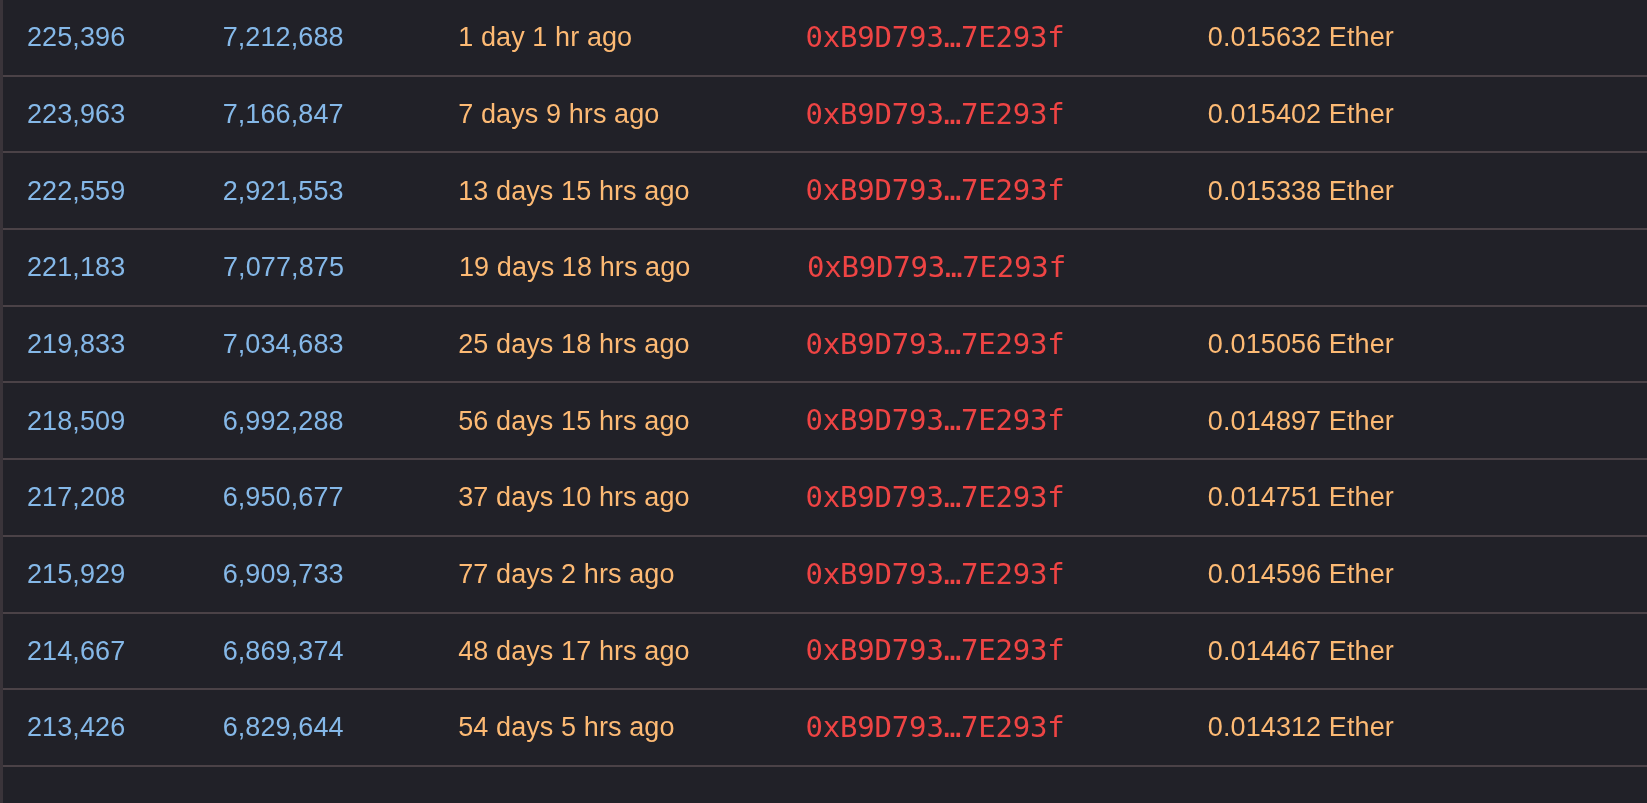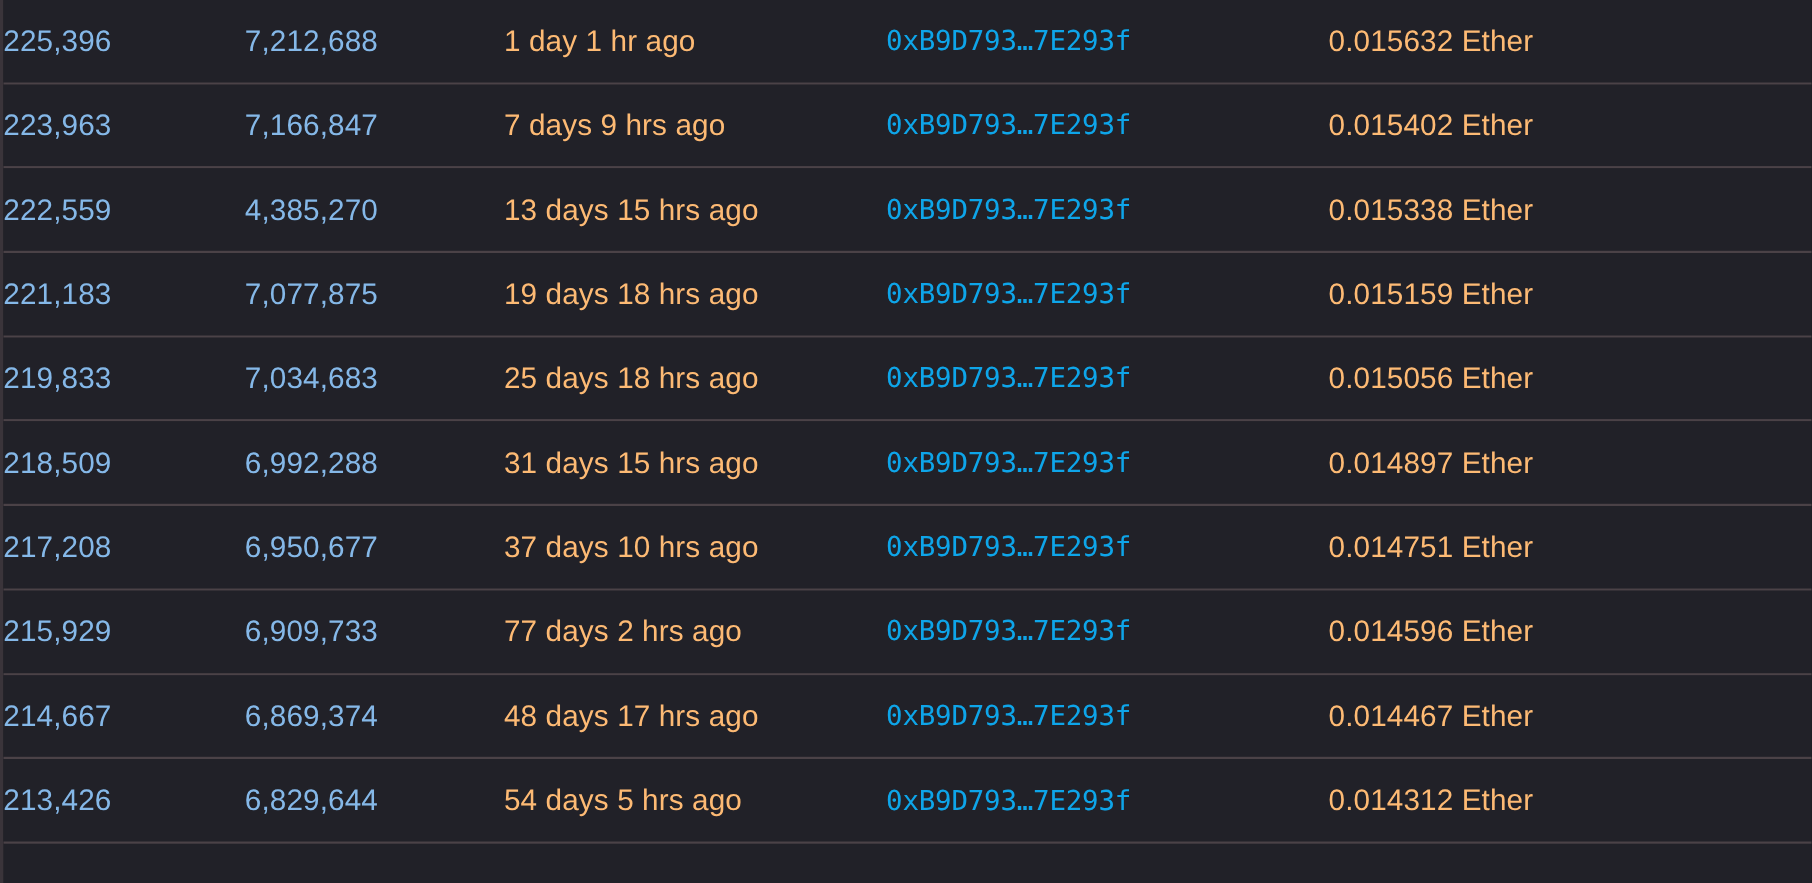--- a/index.html
+++ b/index.html
@@ -39,38 +39,38 @@
 
   .cell {
     box-sizing: border-box;
     white-space: nowrap;
     overflow: hidden;
     font-size: 27px;
     line-height: 1.2;
     letter-spacing: 0.1px;
   }
 
-  .cell-block      { width: 220px; }
+  .cell-block      { width: 220px; padding-left: 24px; }
   .cell-age-block  { width: 236px; padding-left: 0px; }
   .cell-age        { width: 348px; padding-left: 0px; }
   .cell-address    { width: 403px; padding-left: 0px; }
   .cell-reward     { width: 440px; padding-left: 0px; }
 
   .link {
     color: #85b8e8;
   }
 
   .plain {
     color: #fdba74;
   }
 
   .mono {
     font-family: "DejaVu Sans Mono", "Liberation Mono", monospace;
-    font-size: 25px;
-    color: #0ea5e9;
+    font-size: 29px;
+    color: #ef4444;
     letter-spacing: -0.2px;
   }
 </style>
 </head>
 <body>
 
 <div id="blocks-table">
   <div class="table-body" id="table-body">
       <div class="table-row">
         <div class="cell cell-block link">225,396</div>
@@ -81,43 +81,42 @@
       </div>
       <div class="table-row">
         <div class="cell cell-block link">223,963</div>
         <div class="cell cell-age-block link">7,166,847</div>
         <div class="cell cell-age plain">7 days 9 hrs ago</div>
         <div class="cell cell-address mono">0xB9D793…7E293f</div>
         <div class="cell cell-reward plain">0.015402 Ether</div>
       </div>
       <div class="table-row">
         <div class="cell cell-block link">222,559</div>
-        <div class="cell cell-age-block link">4,385,270</div>
+        <div class="cell cell-age-block link">2,921,553</div>
         <div class="cell cell-age plain">13 days 15 hrs ago</div>
         <div class="cell cell-address mono">0xB9D793…7E293f</div>
         <div class="cell cell-reward plain">0.015338 Ether</div>
       </div>
       <div class="table-row">
         <div class="cell cell-block link">221,183</div>
         <div class="cell cell-age-block link">7,077,875</div>
         <div class="cell cell-age plain">19 days 18 hrs ago</div>
         <div class="cell cell-address mono">0xB9D793…7E293f</div>
-        <div class="cell cell-reward plain">0.015159 Ether</div>
       </div>
       <div class="table-row">
         <div class="cell cell-block link">219,833</div>
         <div class="cell cell-age-block link">7,034,683</div>
         <div class="cell cell-age plain">25 days 18 hrs ago</div>
         <div class="cell cell-address mono">0xB9D793…7E293f</div>
         <div class="cell cell-reward plain">0.015056 Ether</div>
       </div>
       <div class="table-row">
         <div class="cell cell-block link">218,509</div>
         <div class="cell cell-age-block link">6,992,288</div>
-        <div class="cell cell-age plain">31 days 15 hrs ago</div>
+        <div class="cell cell-age plain">56 days 15 hrs ago</div>
         <div class="cell cell-address mono">0xB9D793…7E293f</div>
         <div class="cell cell-reward plain">0.014897 Ether</div>
       </div>
       <div class="table-row">
         <div class="cell cell-block link">217,208</div>
         <div class="cell cell-age-block link">6,950,677</div>
         <div class="cell cell-age plain">37 days 10 hrs ago</div>
         <div class="cell cell-address mono">0xB9D793…7E293f</div>
         <div class="cell cell-reward plain">0.014751 Ether</div>
       </div>

